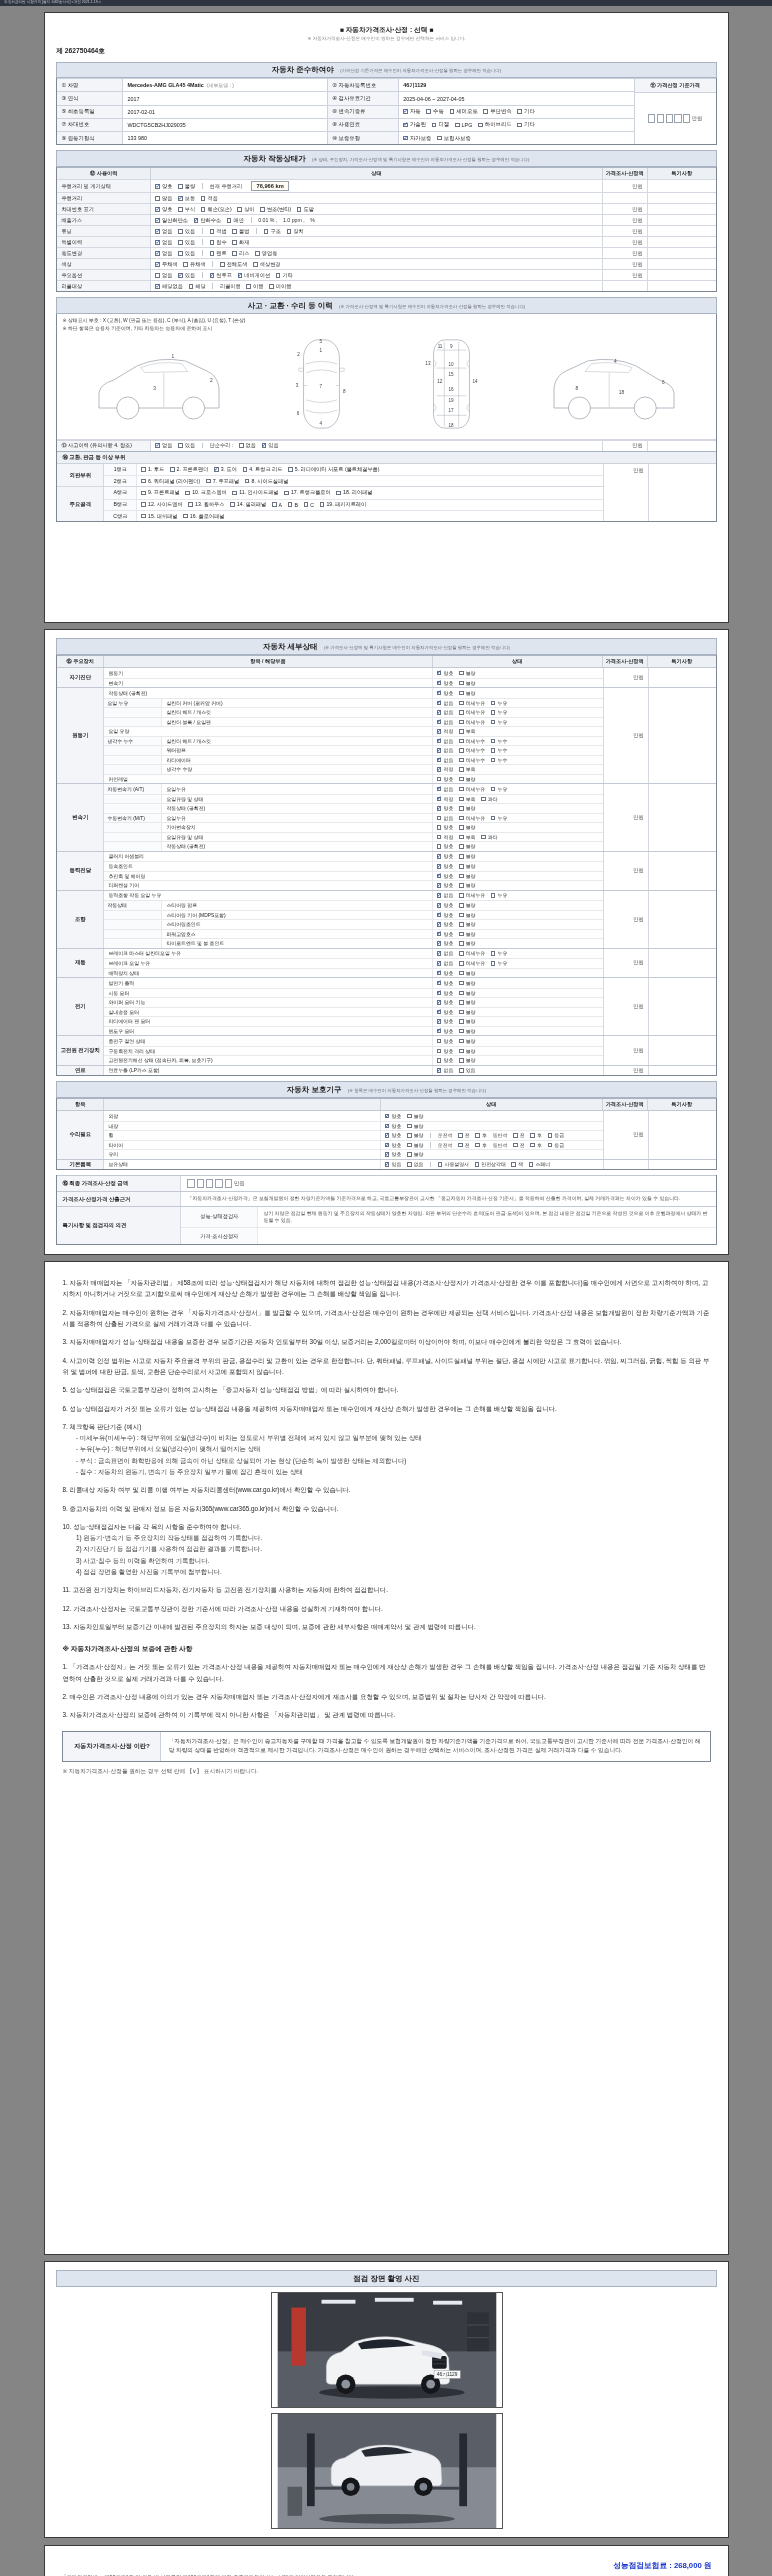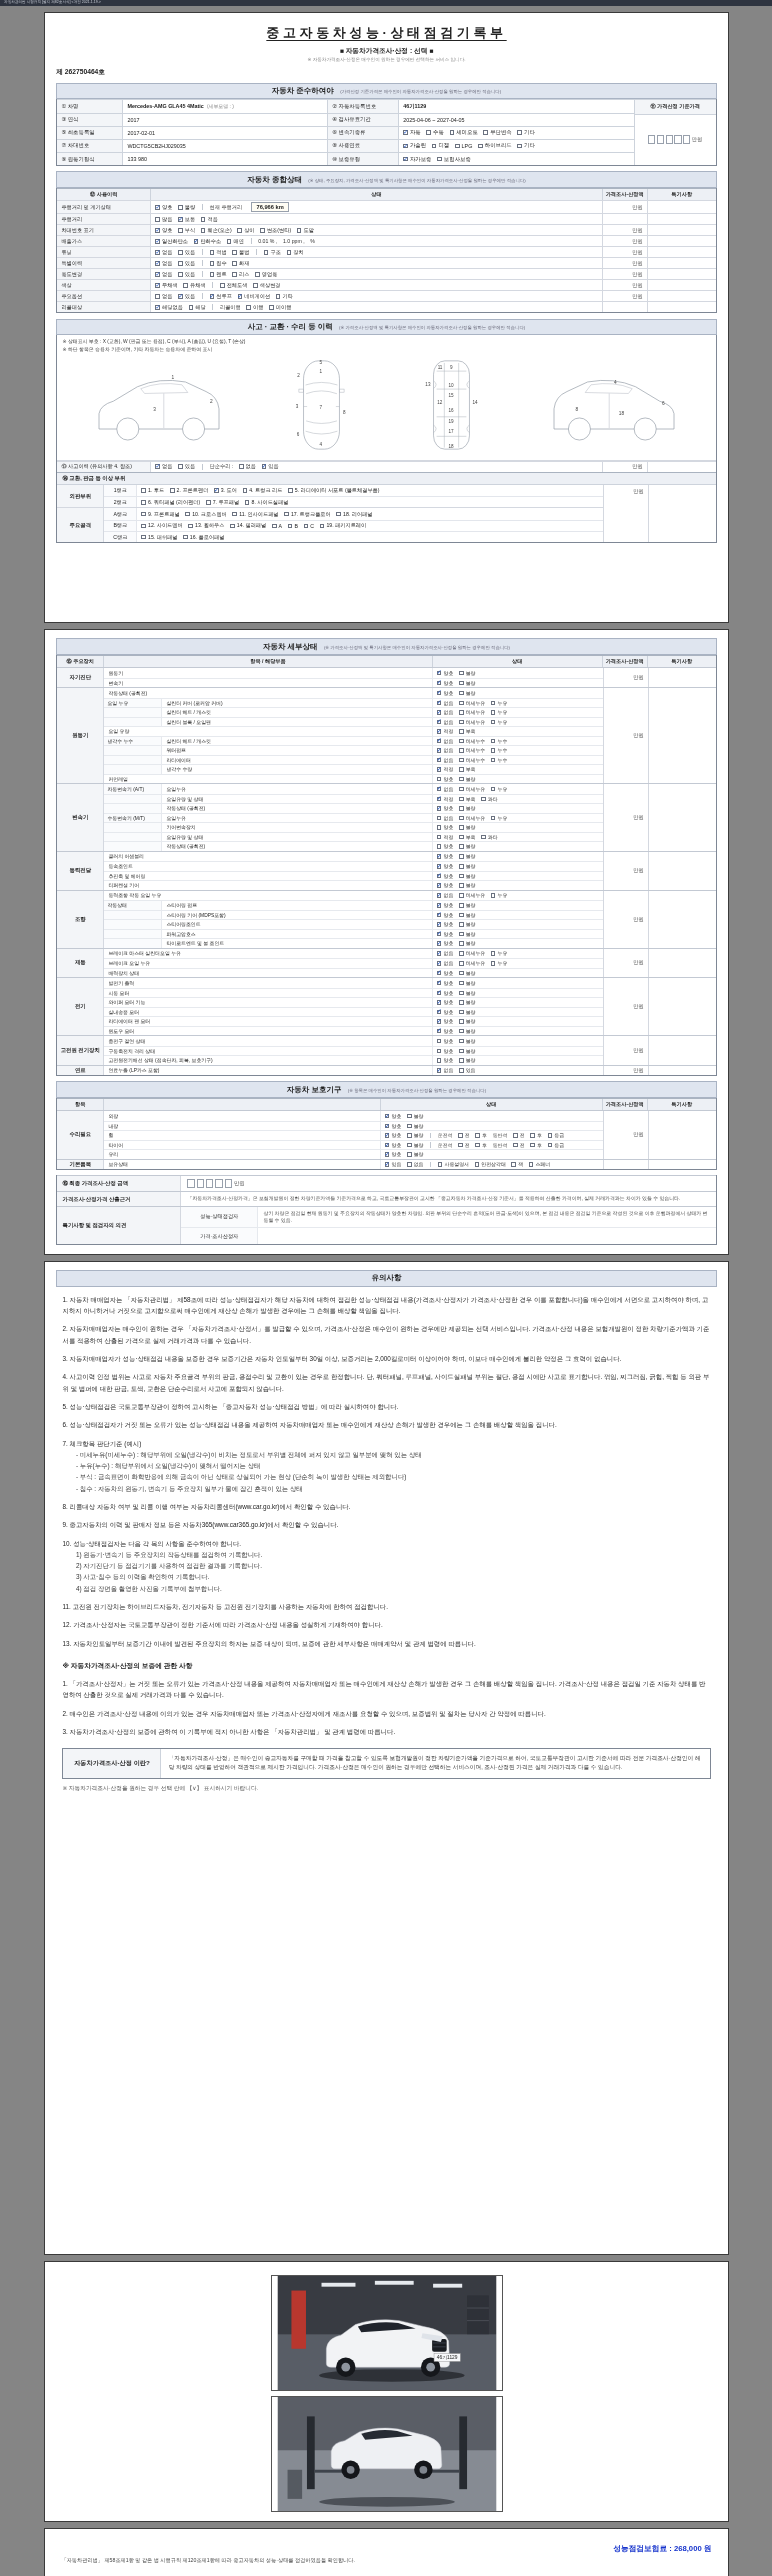--- a/index.html
+++ b/index.html
@@ -100,21 +100,20 @@
   
   .fee{color:#1633cc;font-weight:bold;font-size:7.7px;text-align:right;margin:7.2px 5.2px 3.1px}
   .sigline{font-size:5.2px;color:#444;margin:2.1px 5.2px;line-height:1.5}
 </style>
 </head>
 <body>
 
 <div class="topstrip">자동차관리법 시행규칙 [별지 제82호서식] &lt;개정 2021.1.19.&gt;</div>
 
 <div class="panel p1">
-  <h1>중고자동차성능·상태점검기록부</h1>
   <div class="select-line">■ 자동차가격조사·산정 : 선택 ■</div>
   <div class="select-note">※ 자동차가격조사·산정은 매수인이 원하는 경우에만 선택하는 서비스 입니다.</div>
   <div class="doc-no">제 262750464호</div>
 
   <div class="band">
     <span class="bt">자동차 준수하여야</span>
     <span class="bn">(가격산정 기준가격은 매수인이 자동차가격조사·산정을 원하는 경우에만 적습니다)</span>
   </div>
   <div class="tbl basic">
     <div class="bgrid">
@@ -204,21 +203,21 @@
           <span class="dbx"></span>
           <span class="dbx"></span>
           <span class="dbx"></span>
           <span class="dbx"></span>
         <span>만원</span>
       </div>
     </div>
   </div>
 
   <div class="band">
-    <span class="bt">자동차 종합상태</span>
+    <span class="bt">자동차 작동상태가</span>
     <span class="bn">(※ 상태, 주요장치, 가격조사·산정액 및 특기사항은 매수인이 자동차가격조사·산정을 원하는 경우에만 적습니다)</span>
   </div>
   <div class="tbl comp">
     <div class="thead">
       <div class="h-use">⑫ 사용이력</div>
       <div class="h-state">상태</div>
       <div class="h-price">가격조사·산정액</div>
       <div class="h-note">특기사항</div>
     </div>
     <div>
@@ -1693,23 +1692,20 @@
           <div class="oprow">
     <div class="opwho">가격·조사산정자</div>
     <div class="optext"></div>
   </div>
         </div>
     </div>
   </div>
 </div>
 
 <div class="panel p3">
-  <div class="band" style="margin-top:0">
-    <span class="bt">유의사항</span>
-  </div>
   <div class="notice-body">
     <div>
         <div class="nitem">
     <div class="ntext">1. 자동차 매매업자는 「자동차관리법」 제58조에 따라 성능·상태점검자가 해당 자동차에 대하여 점검한 성능·상태점검 내용(가격조사·산정자가 가격조사·산정한 경우 이를 포함합니다)을 매수인에게 서면으로 고지하여야 하며, 고지하지 아니하거나 거짓으로 고지함으로써 매수인에게 재산상 손해가 발생한 경우에는 그 손해를 배상할 책임을 집니다.</div>
     <div class="nsubs"></div>
   </div>
         <div class="nitem">
     <div class="ntext">2. 자동차매매업자는 매수인이 원하는 경우 「자동차가격조사·산정서」를 발급할 수 있으며, 가격조사·산정은 매수인이 원하는 경우에만 제공되는 선택 서비스입니다. 가격조사·산정 내용은 보험개발원이 정한 차량기준가액과 기준서를 적용하여 산출된 가격으로 실제 거래가격과 다를 수 있습니다.</div>
     <div class="nsubs"></div>
   </div>
@@ -1787,20 +1783,23 @@
 
     <div class="defbox">
       <div class="deflbl">자동차가격조사·산정 이란?</div>
       <div class="deftxt">「자동차가격조사·산정」은 매수인이 중고자동차를 구매할 때 가격을 참고할 수 있도록 보험개발원이 정한 차량기준가액을 기준가격으로 하여, 국토교통부장관이 고시한 기준서에 따라 전문 가격조사·산정인이 해당 차량의 상태를 반영하여 객관적으로 제시한 가격입니다. 가격조사·산정은 매수인이 원하는 경우에만 선택하는 서비스이며, 조사·산정된 가격은 실제 거래가격과 다를 수 있습니다.</div>
     </div>
     <div class="defnote">※ 자동차가격조사·산정을 원하는 경우 선택 란에 【∨】 표시하시기 바랍니다.</div>
   </div>
 </div>
 
 <div class="panel p4">
+  <div class="band" style="margin-top:0">
+    <span class="bt">점검 장면 촬영 사진</span>
+  </div>
 
   <svg class="photo" width="232" height="116" viewBox="0 0 450 235">
     <rect width="450" height="235" fill="#25262b"></rect>
     <rect width="450" height="120" fill="#383b42"></rect>
     <rect y="120" width="450" height="115" fill="#585d66"></rect>
     <rect x="28" y="30" width="30" height="120" fill="#b8372e"></rect>
     <rect x="90" y="14" width="70" height="8" fill="#e6e9ee"></rect>
     <rect x="200" y="10" width="80" height="8" fill="#e6e9ee"></rect>
     <rect x="320" y="16" width="60" height="8" fill="#e6e9ee"></rect>
     <rect x="390" y="40" width="45" height="80" fill="#2e3138"></rect>

